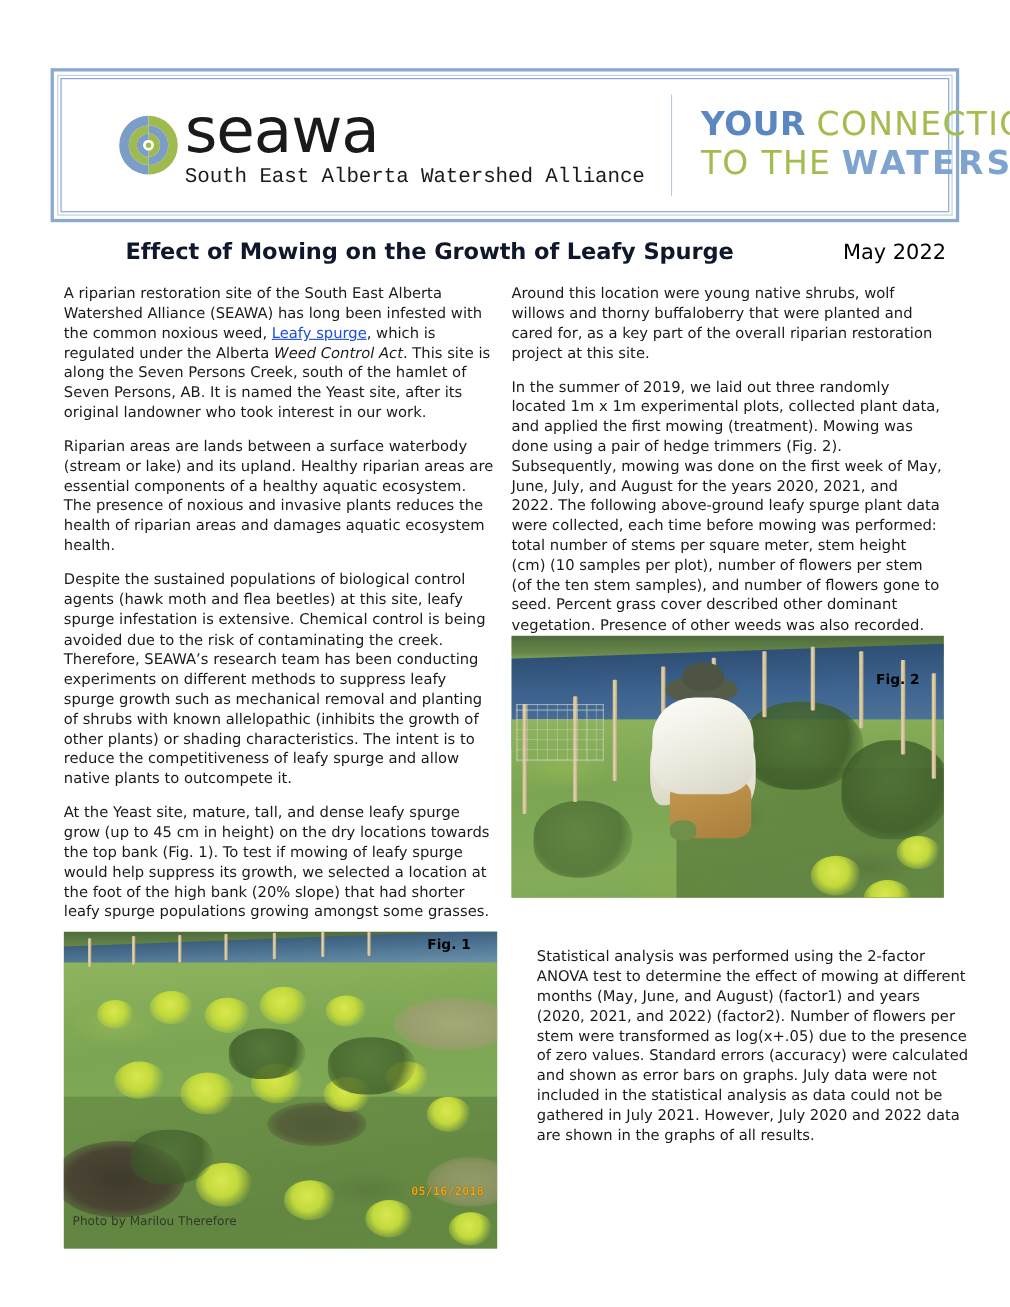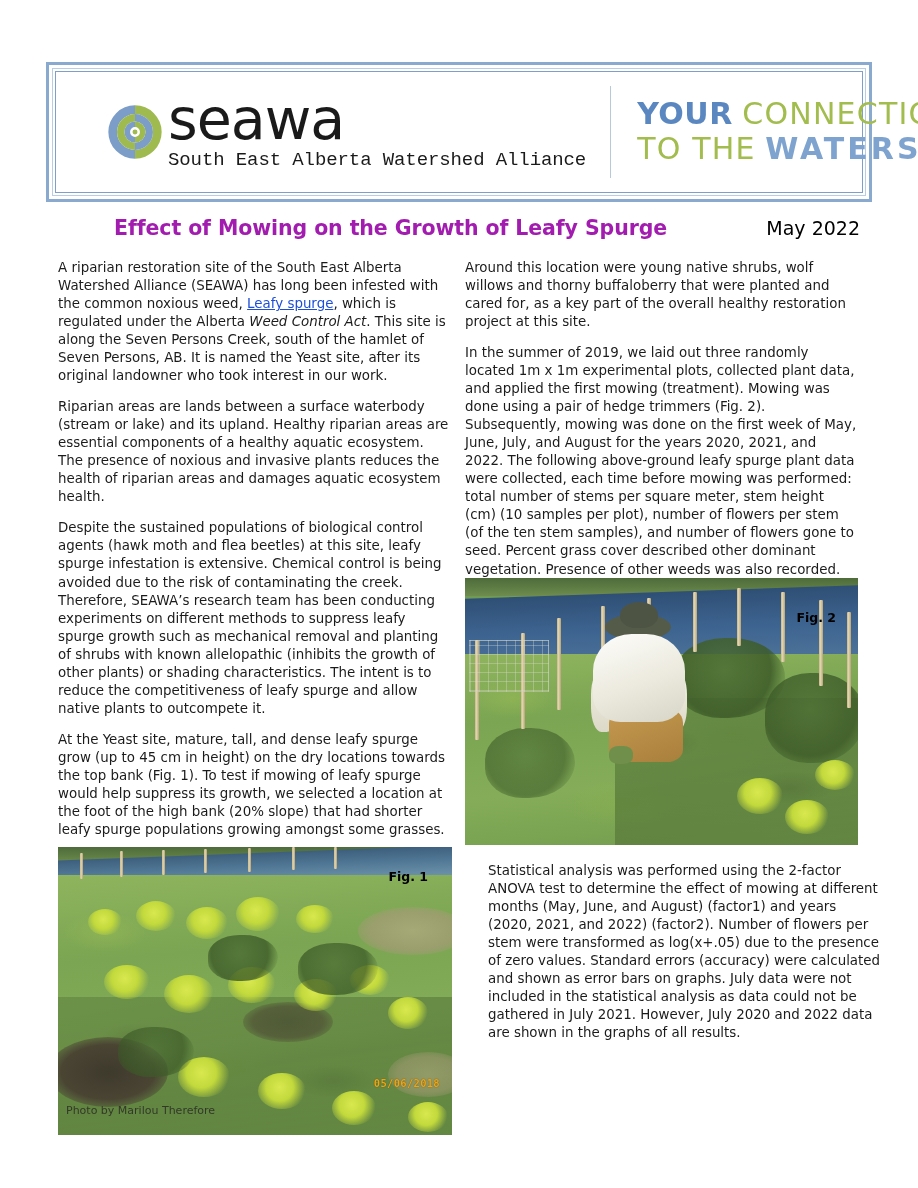--- a/index.html
+++ b/index.html
@@ -123,21 +123,21 @@
     left: 58px;
     top: 216px;
     width: 802px;
     display: flex;
     align-items: baseline;
     justify-content: space-between;
   }
   .doc-title {
     font-size: 20.5px;
     font-weight: bold;
-    color: #a21caf;
+    color: #0f172a;
     letter-spacing: -0.1px;
     margin-left: 56px;
   }
   .doc-date {
     font-size: 19px;
     color: #000000;
     font-weight: 400;
     white-space: nowrap;
   }
 
@@ -183,21 +183,21 @@
     left: 58px;
     top: 847px;
     width: 394px;
     height: 288px;
     background: #7fae5c;
   }
   #photo-fig2 {
     left: 465px;
     top: 578px;
     width: 393px;
-    height: 267px;
+    height: 238px;
     background: #6f9b54;
   }
 
   .ph-layer { position: absolute; }
 
   
   .water {
     left: 0; right: 0;
     background: linear-gradient(180deg,#3d5f7d 0%, #4d7492 40%, #6d93ab 100%);
   }
@@ -334,21 +334,21 @@
     <p class="body"><span>A riparian restoration site of the South East Alberta Watershed Alliance (SEAWA) has long been infested with the common noxious weed, </span><a class="link" href="#">Leafy spurge</a><span>, which is regulated under the Alberta </span><span class="ital">Weed Control Act</span><span>. This site is along the Seven Persons Creek, south of the hamlet of Seven Persons, AB. It is named the Yeast site, after its original landowner who took interest in our work.</span></p>
 
     <p class="body">Riparian areas are lands between a surface waterbody (stream or lake) and its upland. Healthy riparian areas are essential components of a healthy aquatic ecosystem. The presence of noxious and invasive plants reduces the health of riparian areas and damages aquatic ecosystem health.</p>
 
     <p class="body">Despite the sustained populations of biological control agents (hawk moth and flea beetles) at this site, leafy spurge infestation is extensive. Chemical control is being avoided due to the risk of contaminating the creek. Therefore, SEAWA’s research team has been conducting experiments on different methods to suppress leafy spurge growth such as mechanical removal and planting of shrubs with known allelopathic (inhibits the growth of other plants) or shading characteristics. The intent is to reduce the competitiveness of leafy spurge and allow native plants to outcompete it.</p>
 
     <p class="body">At the Yeast site, mature, tall, and dense leafy spurge grow (up to 45 cm in height) on the dry locations towards the top bank (Fig. 1). To test if mowing of leafy spurge would help suppress its growth, we selected a location at the foot of the high bank (20% slope) that had shorter leafy spurge populations growing amongst some grasses.</p>
   </div>
 
   <div class="col col-right">
-    <p class="body">Around this location were young native shrubs, wolf willows and thorny buffaloberry that were planted and cared for, as a key part of the overall healthy restoration project at this site.</p>
+    <p class="body">Around this location were young native shrubs, wolf willows and thorny buffaloberry that were planted and cared for, as a key part of the overall riparian restoration project at this site.</p>
     <p class="body">In the summer of 2019, we laid out three randomly located 1m x 1m experimental plots, collected plant data, and applied the first mowing (treatment). Mowing was done using a pair of hedge trimmers (Fig. 2). Subsequently, mowing was done on the first week of May, June, July, and August for the years 2020, 2021, and 2022. The following above-ground leafy spurge plant data were collected, each time before mowing was performed: total number of stems per square meter, stem height (cm) (10 samples per plot), number of flowers per stem (of the ten stem samples), and number of flowers gone to seed. Percent grass cover described other dominant vegetation. Presence of other weeds was also recorded.</p>
   </div>
 
   <div class="col" style="left:488px; top:862px;">
     <p class="body">Statistical analysis was performed using the 2-factor ANOVA test to determine the effect of mowing at different months (May, June, and August) (factor1) and years (2020, 2021, and 2022) (factor2). Number of flowers per stem were transformed as log(x+.05) due to the presence of zero values. Standard errors (accuracy) were calculated and shown as error bars on graphs. July data were not included in the statistical analysis as data could not be gathered in July 2021. However, July 2020 and 2022 data are shown in the graphs of all results.</p>
   </div>
 
   <div class="photo" id="photo-fig1">
     <div class="ph-layer far-bank" style="height:16px;"></div>
     <div class="ph-layer water" style="top:6px; height:30px; transform:skewY(-2.2deg);"></div>
@@ -382,22 +382,22 @@
     <div class="ph-layer spurge" style="left:120px; top:210px; width:52px; height:40px;"></div>
     <div class="ph-layer spurge" style="left:200px; top:226px; width:48px; height:36px;"></div>
     <div class="ph-layer spurge" style="left:274px; top:244px; width:44px; height:34px;"></div>
     <div class="ph-layer spurge" style="left:330px; top:150px; width:40px; height:32px;"></div>
     <div class="ph-layer spurge" style="left:350px; top:255px; width:40px; height:30px;"></div>
 
     <div class="ph-layer shrub" style="left:150px; top:88px; width:70px; height:46px; opacity:.8;"></div>
     <div class="ph-layer shrub" style="left:240px; top:96px; width:80px; height:52px; opacity:.75;"></div>
     <div class="ph-layer shrub" style="left:60px; top:180px; width:76px; height:50px; opacity:.7;"></div>
 
-    <div class="fig-label" style="right:24px; top:22px;margin-left:24px;">Fig. 1</div>
-    <div class="cam-stamp" style="right:12px; bottom:46px;">05/06/2018</div>
+    <div class="fig-label" style="right:24px; top:4px;margin-left:24px;">Fig. 1</div>
+    <div class="cam-stamp" style="right:12px; bottom:46px;">05/16/2018</div>
     <div class="photo-credit" style="left:8px; bottom:18px;">Photo by Marilou Therefore</div>
   </div>
 
   <div class="photo" id="photo-fig2">
     <div class="ph-layer far-bank" style="height:18px;"></div>
     <div class="ph-layer" style="left:0; top:14px; right:0; height:82px; background:linear-gradient(180deg,#2f4f75 0%,#3d6490 45%,#53789c 100%); transform:skewY(-2deg);"></div>
     <div class="ph-layer grass-field" style="top:76px; height:200px;"></div>
     <div class="ph-layer grass-dark" style="left:150px; top:120px; width:250px; height:150px; opacity:.6;"></div>
 
     <div class="ph-layer shrub" style="left:210px; top:60px; width:110px; height:80px; opacity:.85;"></div>

